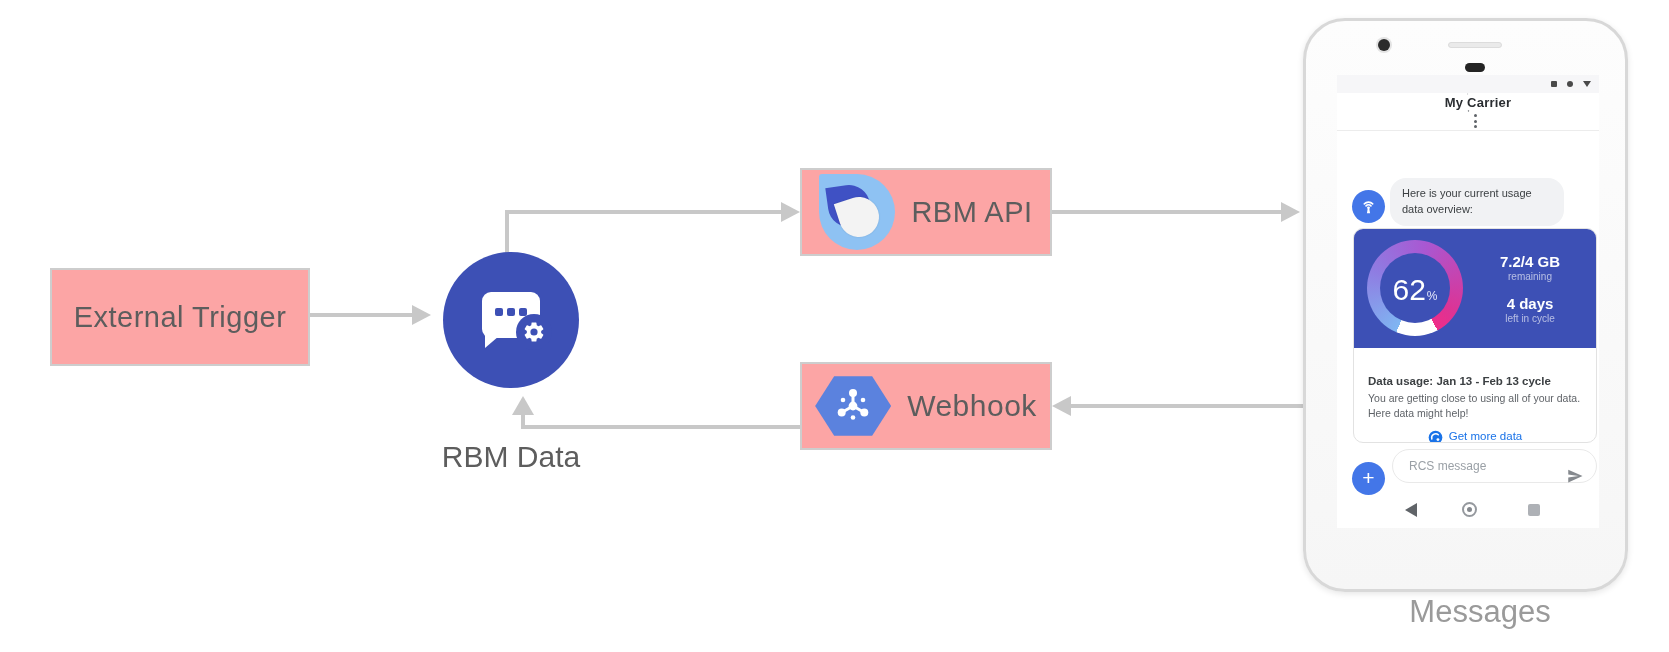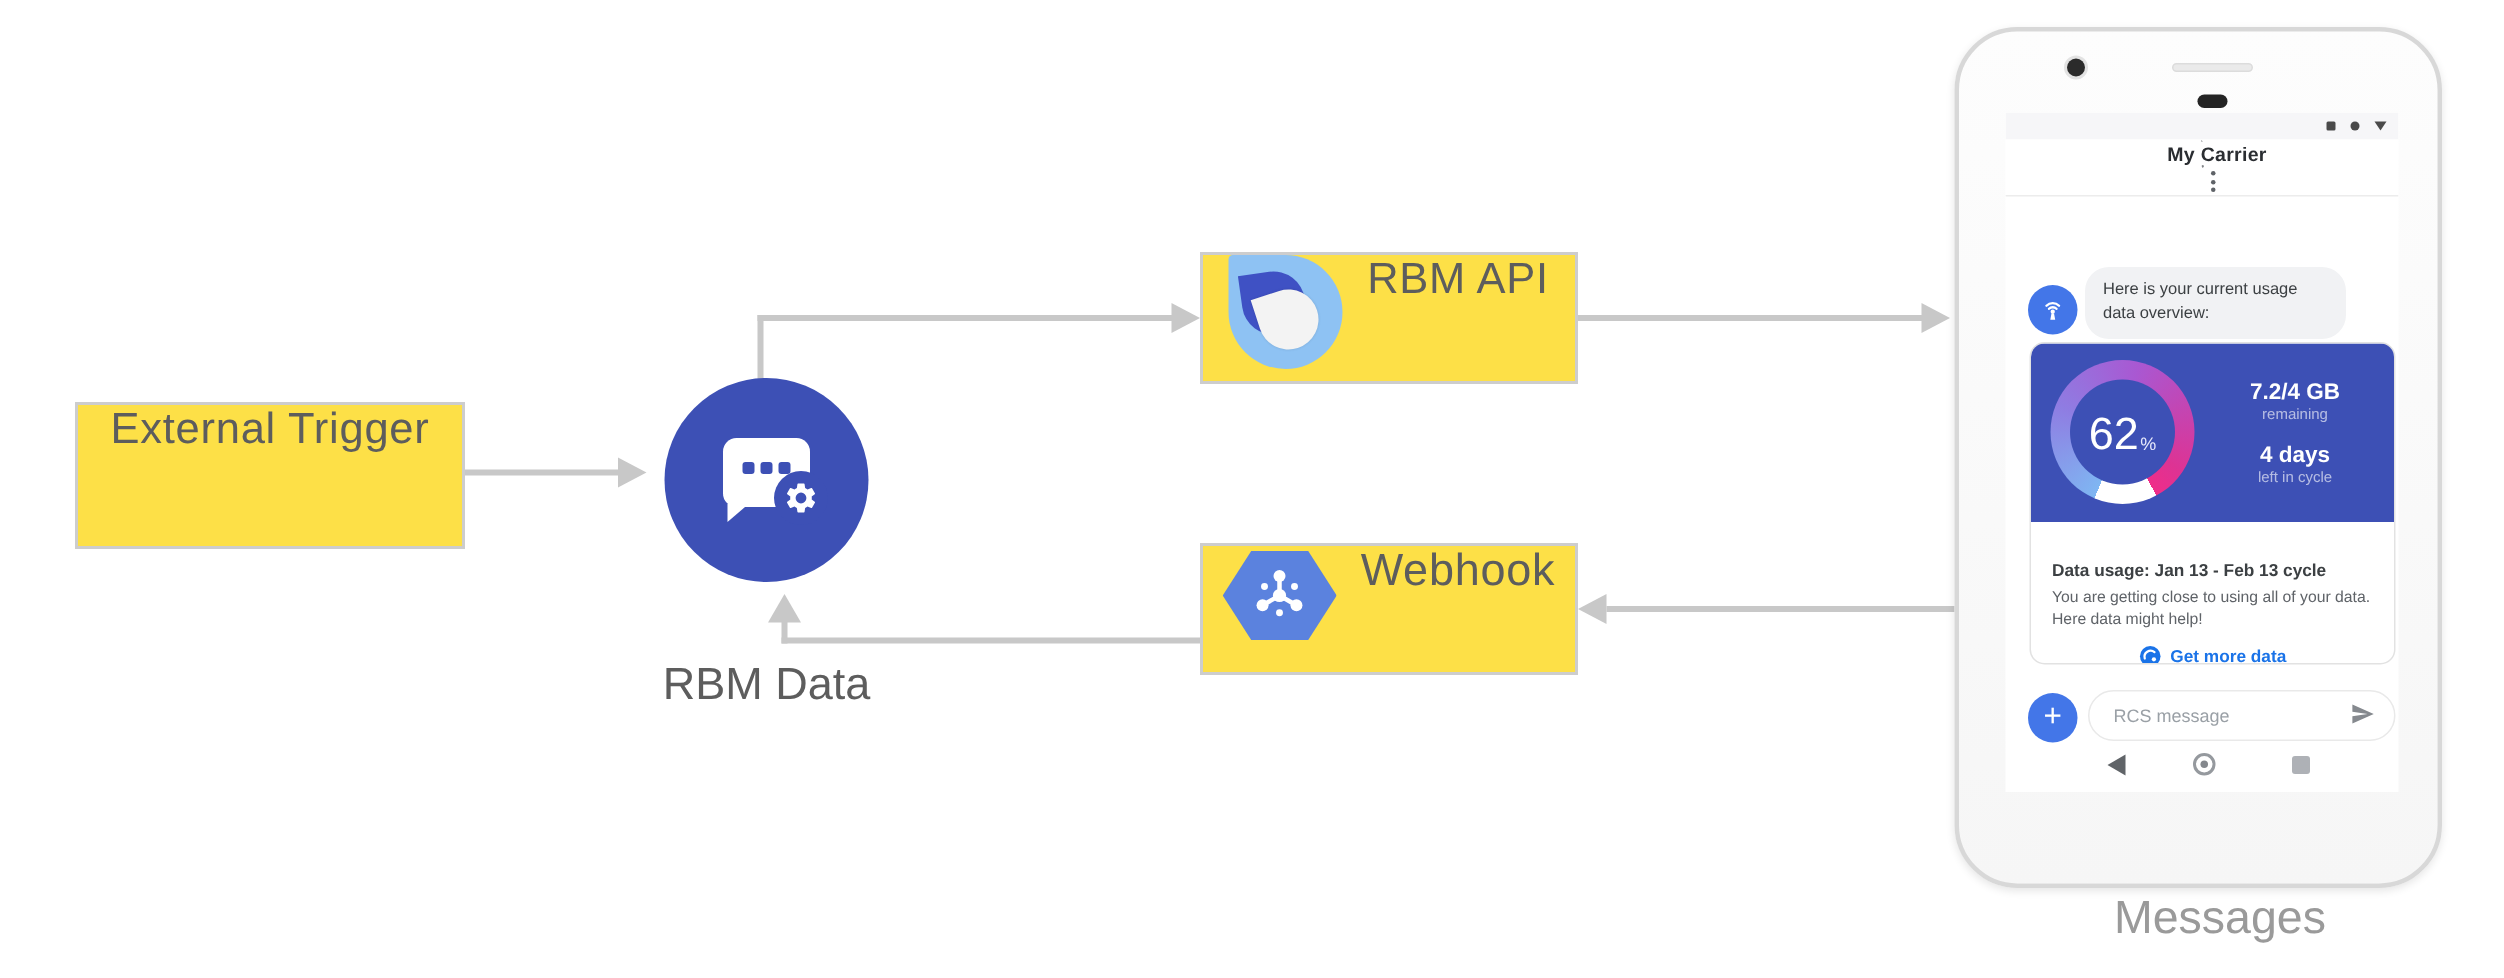--- a/index.html
+++ b/index.html
@@ -2,22 +2,22 @@
 <html><head>
 <meta charset="utf-8">
 <style>
   * { margin:0; padding:0; box-sizing:border-box; }
   html,body { background:#ffffff; }
   body { font-family:"Liberation Sans", sans-serif; }
   .stage { position:relative; width:1669px; height:652px; background:#fff; overflow:hidden; }
 
   
   .node-box {
-    position:absolute; background:#fde047; border:2px solid #cdcdcd;
-    display:flex; align-items:flex-start; justify-content:center;
+    position:absolute; background:#fca5a5; border:2px solid #cdcdcd;
+    display:flex; align-items:center; justify-content:center;
     color:#5d5d5d; font-weight:300;
   }
   .node-label { font-weight:300; color:#5d5d5d; letter-spacing:.5px; }
   .ext-box { left:50px; top:268px; width:260px; height:98px; font-size:29px; }
   .api-box { left:800px; top:168px; width:252px; height:88px; gap:16px; font-size:29px; }
   .hook-box{ left:800px; top:362px; width:252px; height:88px; gap:16px; font-size:30px; }
 
   .free-label { position:absolute; text-align:center; font-weight:300; color:#5d5d5d; }
   .agent-label { left:411px; top:440px; width:200px; font-size:30px; }
   .messages-label { left:1365px; top:594px; width:230px; font-size:31px; color:#9a9a9a; }
@@ -103,26 +103,26 @@
   .gauge-pct { font-size:30px; font-weight:400; line-height:1; }
   .gauge-sym { font-size:12px; margin-bottom:2px; margin-left:1px; color:#e6e9fb; }
   .stats { position:absolute; right:8px; top:0; height:100%; width:116px;
     display:flex; flex-direction:column; justify-content:center; align-items:center; text-align:center; color:#fff; }
   .stat-value { font-size:15px; font-weight:700; }
   .stat-label { font-size:10px; color:rgba(255,255,255,.62); margin-top:1px; }
   .stat-gap { height:13px; }
   .card-white { padding:27px 14px 12px; }
   .card-title { font-size:11.5px; font-weight:700; color:#3c4043; }
   .card-body { font-size:10.5px; line-height:1.45; color:#5f6368; margin-top:4px; }
-  .card-action { margin-top:9px; display:flex; align-items:center; justify-content:center; gap:6px;
-    color:#1a73e8; font-size:11.5px; font-weight:700; cursor:pointer; }
+  .card-action { margin-top:9px; display:flex; justify-content:center; gap:6px;
+    color:#1a73e8; font-size:11.5px; font-weight:400; cursor:pointer; }
 
   .plus-btn { position:absolute; left:15px; top:387px; width:33px; height:33px; border-radius:50%;
     background:#4376e8; color:#fff; font-size:21px; font-weight:300; line-height:31px; text-align:center; }
-  .rcs-input { position:absolute; left:55px; top:385px; width:205px; height:34px;
+  .rcs-input { position:absolute; left:55px; top:374px; width:205px; height:34px;
     border:1.5px solid #e9e9e9; border-radius:17px; background:#fff; outline:none;
     padding:0 36px 0 16px; font-size:12px; color:#be185d; font-family:"Liberation Sans",sans-serif; }
   .rcs-input::placeholder { color:#9aa0a6; }
   .send-btn { position:absolute; left:229px; top:392px; width:18px; height:18px; }
 
   .nav-back { position:absolute; left:68px; top:428px; width:0; height:0;
     border-top:7px solid transparent; border-bottom:7px solid transparent; border-right:12px solid #606468; }
   .nav-home { position:absolute; left:125px; top:427px; width:15px; height:15px; border-radius:50%;
     border:2px solid #95999e; display:flex; align-items:center; justify-content:center; }
   .nav-home i { width:5px; height:5px; border-radius:50%; background:#84888d; }

